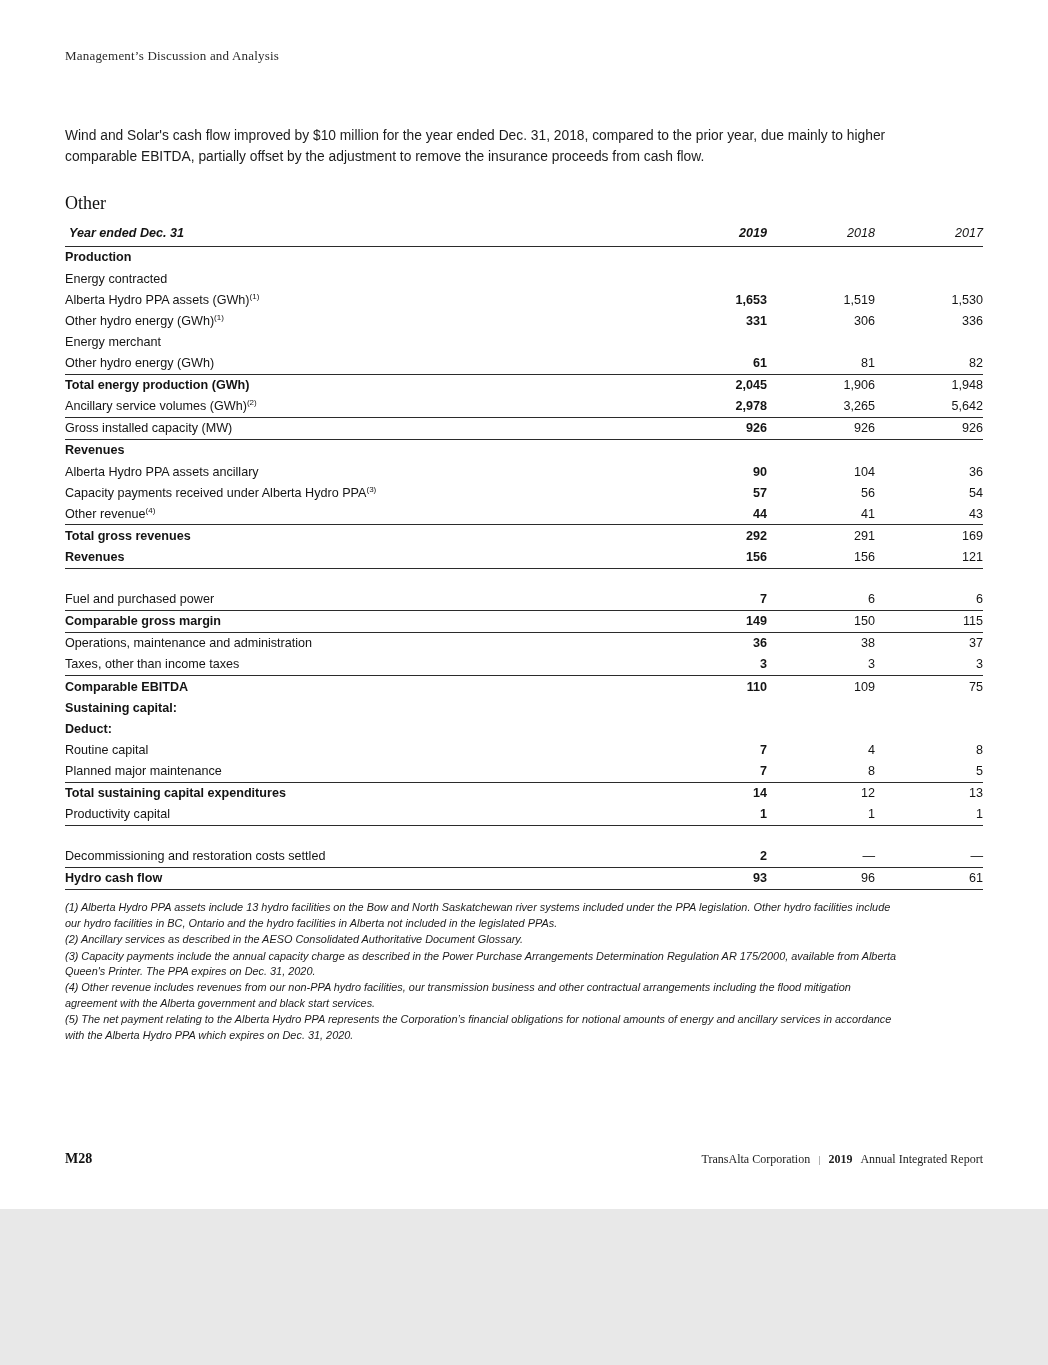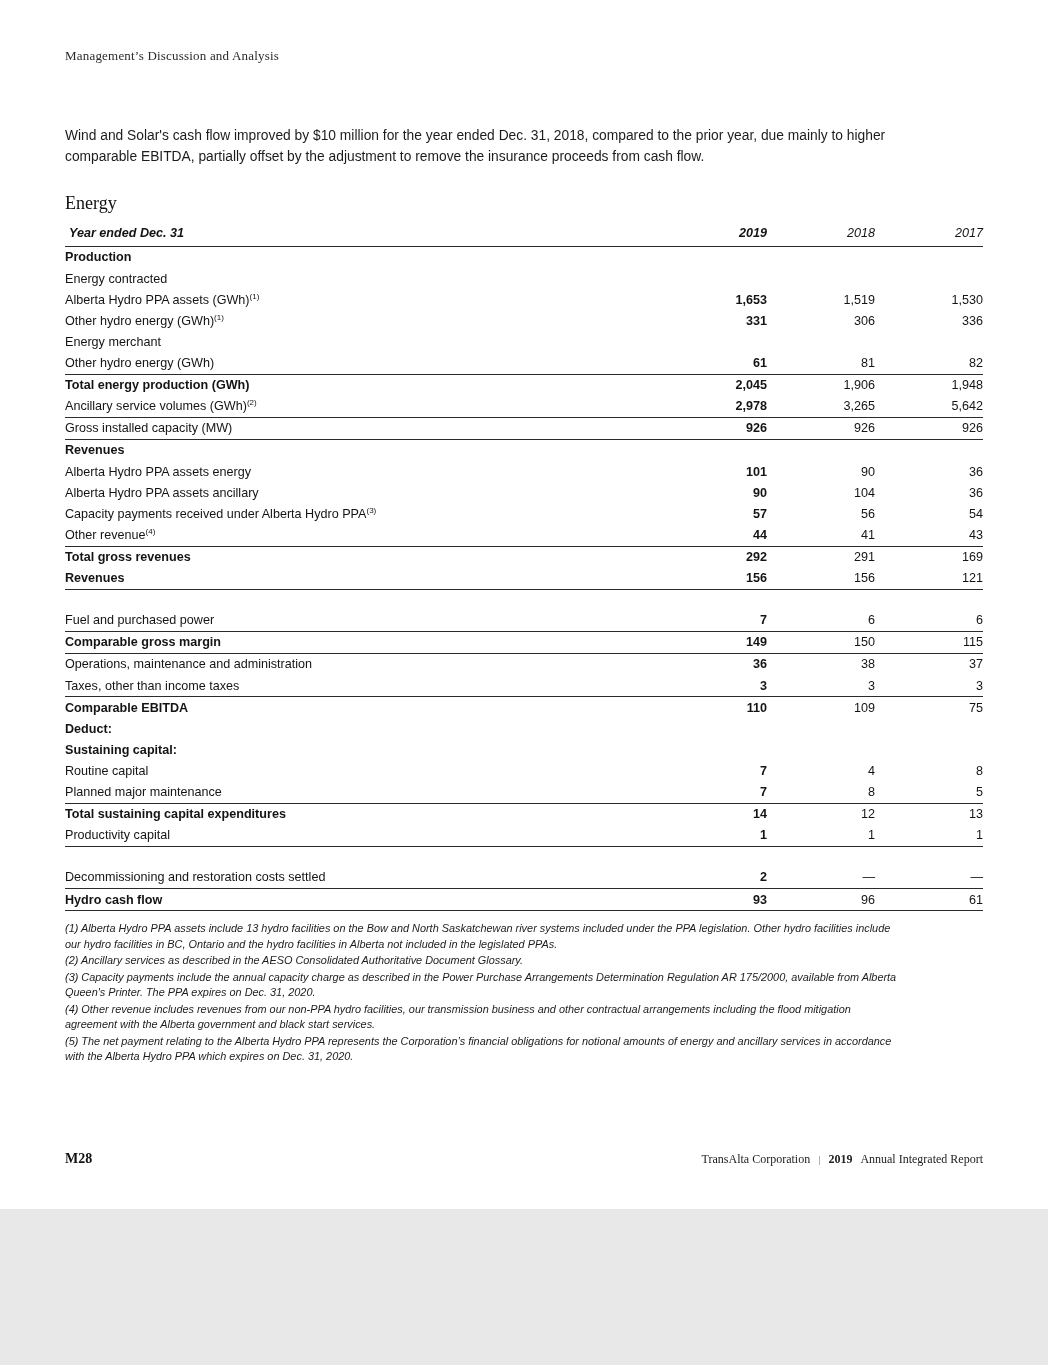--- a/index.html
+++ b/index.html
@@ -85,21 +85,21 @@
 </head>
 <body>
 
 <div class="page">
   <div class="content">
 
     <div class="doc-header">Management’s Discussion and Analysis</div>
 
     <p class="intro">Wind and Solar's cash flow improved by $10 million for the year ended Dec. 31, 2018, compared to the prior year, due mainly to higher comparable EBITDA, partially offset by the adjustment to remove the insurance proceeds from cash flow.</p>
 
-    <h2 class="section-title">Energy</h2>
+    <h2 class="section-title">Other</h2>
 
     <table class="fin">
       <colgroup>
         <col>
         <col class="c-num">
         <col class="c-num">
         <col class="c-num">
       </colgroup>
       <thead>
         <tr>
@@ -164,26 +164,20 @@
             <td class="num">926</td>
             <td class="num">926</td>
           </tr>
           <tr>
             <td class="label ind0 bold">Revenues</td>
             <td class="num"></td>
             <td class="num"></td>
             <td class="num"></td>
           </tr>
           <tr>
-            <td class="label ind1">Alberta Hydro PPA assets energy</td>
-            <td class="num bold">101</td>
-            <td class="num">90</td>
-            <td class="num">36</td>
-          </tr>
-          <tr>
             <td class="label ind1">Alberta Hydro PPA assets ancillary</td>
             <td class="num bold">90</td>
             <td class="num">104</td>
             <td class="num">36</td>
           </tr>
           <tr>
             <td class="label ind1">Capacity payments received under Alberta Hydro PPA<sup>(3)</sup></td>
             <td class="num bold">57</td>
             <td class="num">56</td>
             <td class="num">54</td>
@@ -233,27 +227,27 @@
             <td class="num">3</td>
             <td class="num">3</td>
           </tr>
           <tr>
             <td class="label ind0 bold">Comparable EBITDA</td>
             <td class="num bold">110</td>
             <td class="num">109</td>
             <td class="num">75</td>
           </tr>
           <tr>
+            <td class="label ind1 bold">Sustaining capital:</td>
+            <td class="num"></td>
+            <td class="num"></td>
+            <td class="num"></td>
+          </tr>
+          <tr>
             <td class="label ind0 bold">Deduct:</td>
-            <td class="num"></td>
-            <td class="num"></td>
-            <td class="num"></td>
-          </tr>
-          <tr>
-            <td class="label ind1 bold">Sustaining capital:</td>
             <td class="num"></td>
             <td class="num"></td>
             <td class="num"></td>
           </tr>
           <tr>
             <td class="label ind2">Routine capital</td>
             <td class="num bold">7</td>
             <td class="num">4</td>
             <td class="num">8</td>
           </tr>

